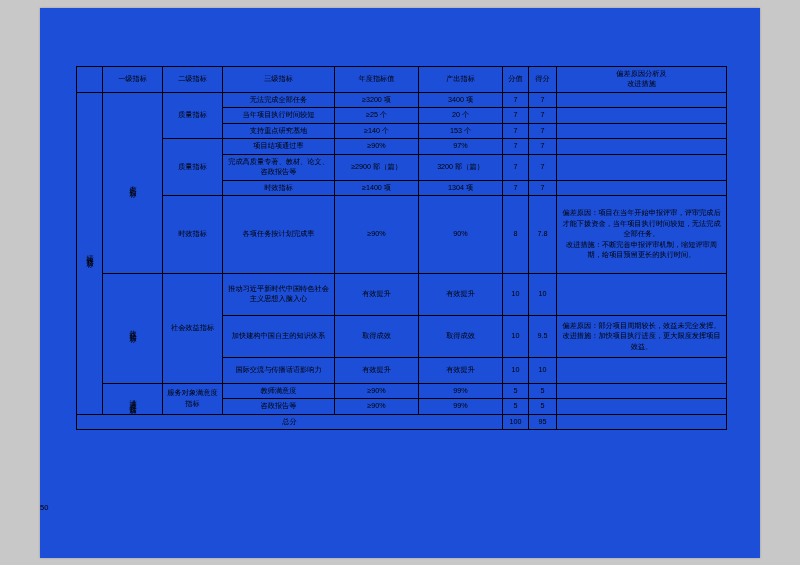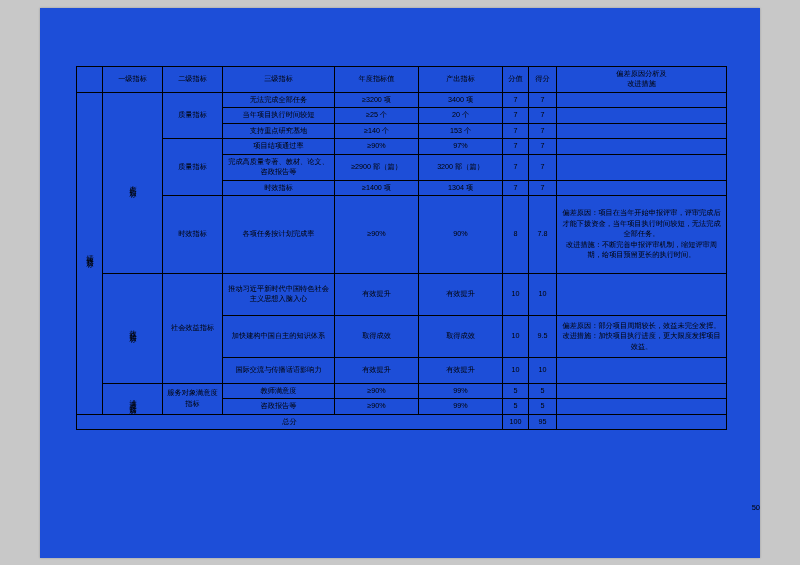--- a/index.html
+++ b/index.html
@@ -68,21 +68,21 @@
   }
   td.total {
     font-size: 7.8px;
     padding: 5px 0;
   }
   .pg {
     position: absolute;
     left: 0;
     width: 720px;
     top: 495px;
-    text-align: right;
+    text-align: left;
     font-size: 7.5px;
     color: #000;
   }
   .outer-top, .outer-bottom {
     border-width: 1.6px !important;
   }
   .blk { display:block; }
 </style>
 </head>
 <body>

